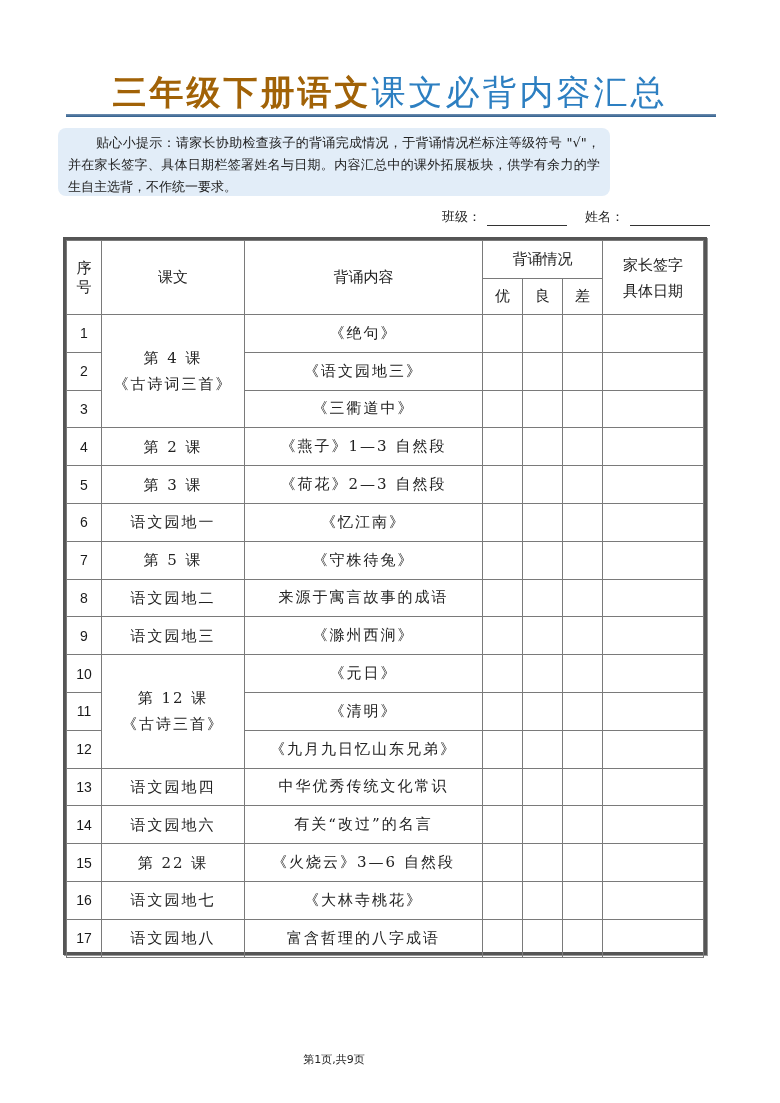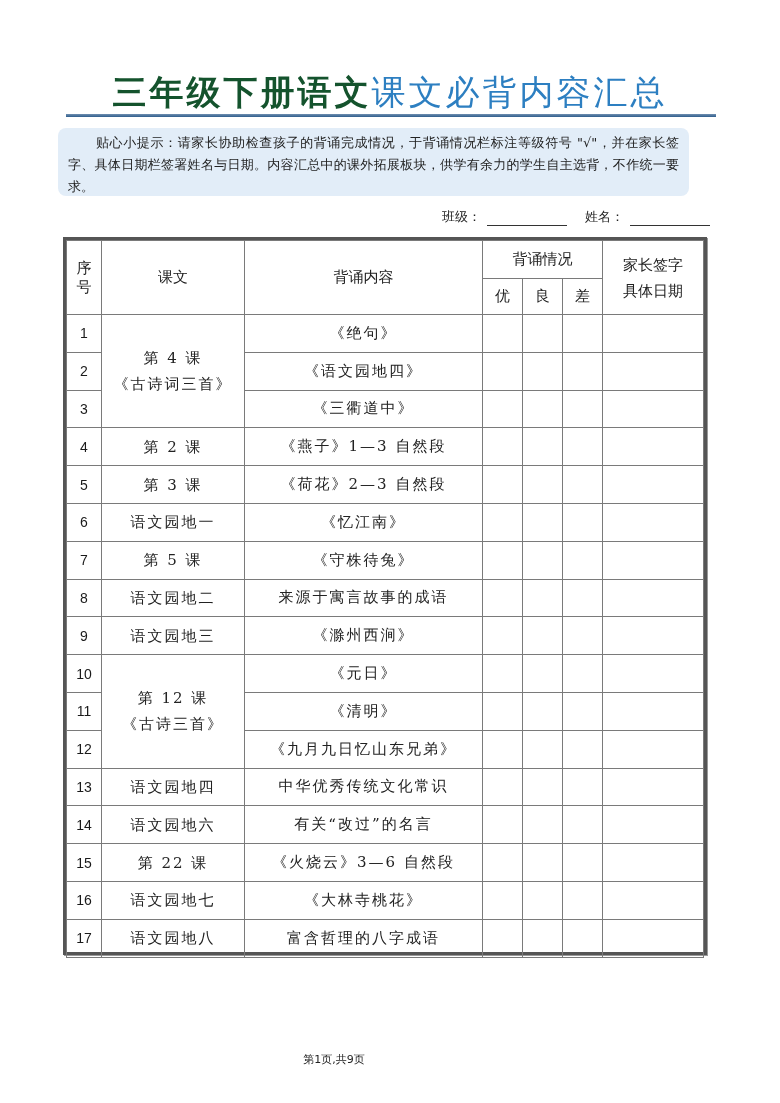--- a/index.html
+++ b/index.html
@@ -1,21 +1,21 @@
 <!DOCTYPE html>
 <html><head>
 <meta charset="utf-8">
 <style>
   html, body { margin: 0; padding: 0; background: #ffffff; }
   body { width: 780px; height: 1103px; position: relative; font-family: "DejaVu Sans", sans-serif; color: #1a1a1a; overflow: hidden; }
   .title { position: absolute; left: 0; top: 70px; width: 780px; text-align: center; font-family: "DejaVu Serif", serif; font-size: 34px; font-weight: bold; letter-spacing: 3px; line-height: 44px; }
-  .title .black { color: #14532d; margin-top: 48px; }
+  .title .black { color: #a16207; margin-top: 48px; }
   .title .blue { color: #2d7fc1; font-weight: normal; }
   .title-rule { position: absolute; left: 66px; top: 114px; width: 650px; height: 3px; background: linear-gradient(#6f8fb0, #2f5d8c); }
-  .tip { position: absolute; left: 58px; top: 128px; width: 631px; height: 68px; background: #e2edf8; border-radius: 8px; padding: 4px 10px 0 10px; box-sizing: border-box; font-size: 13px; line-height: 22px; color: #222; text-indent: 28px; text-align: justify; }
+  .tip { position: absolute; left: 58px; top: 128px; width: 552px; height: 68px; background: #e2edf8; border-radius: 8px; padding: 4px 10px 0 10px; box-sizing: border-box; font-size: 13px; line-height: 22px; color: #222; text-indent: 28px; text-align: justify; }
   .meta { position: absolute; top: 208px; font-size: 13px; color: #222; text-align: right; }
   .meta .line { display: inline-block; width: 80px; border-bottom: 1px solid #333; height: 12px; vertical-align: bottom; margin-left: 6px; }
   .sheet { position: absolute; left: 63px; top: 237px; width: 644px; height: 718px; border: 3px solid #555; box-sizing: border-box; box-shadow: 1px 1px 0 #999; }
   table { border-collapse: collapse; width: 100%; height: 100%; table-layout: fixed; }
   td, th { border: 1px solid #7a7a7a; text-align: center; vertical-align: middle; padding: 0; font-weight: normal; }
   th { font-size: 15px; color: #222; }
   td.num { font-size: 14px; font-family: "Liberation Sans", sans-serif; }
   td.lesson, td.content { font-family: "DejaVu Serif", serif; font-size: 15px; letter-spacing: 2px; color: #222; }
   .hdr-top { height: 38px; }
   .hdr-bot { height: 36px; }
@@ -69,21 +69,21 @@
           <td class="num">1</td>
           <td class="lesson" rowspan="3" style="line-height:26px;"><span>第 4 课</span><br><span>《古诗词三首》</span></td>
           <td class="content">《绝句》</td>
           <td></td>
           <td></td>
           <td></td>
           <td></td>
         </tr>
         <tr class="row">
           <td class="num">2</td>
-          <td class="content">《语文园地四》</td>
+          <td class="content">《语文园地三》</td>
           <td></td>
           <td></td>
           <td></td>
           <td></td>
         </tr>
         <tr class="row">
           <td class="num">3</td>
           <td class="content">《三衢道中》</td>
           <td></td>
           <td></td>

